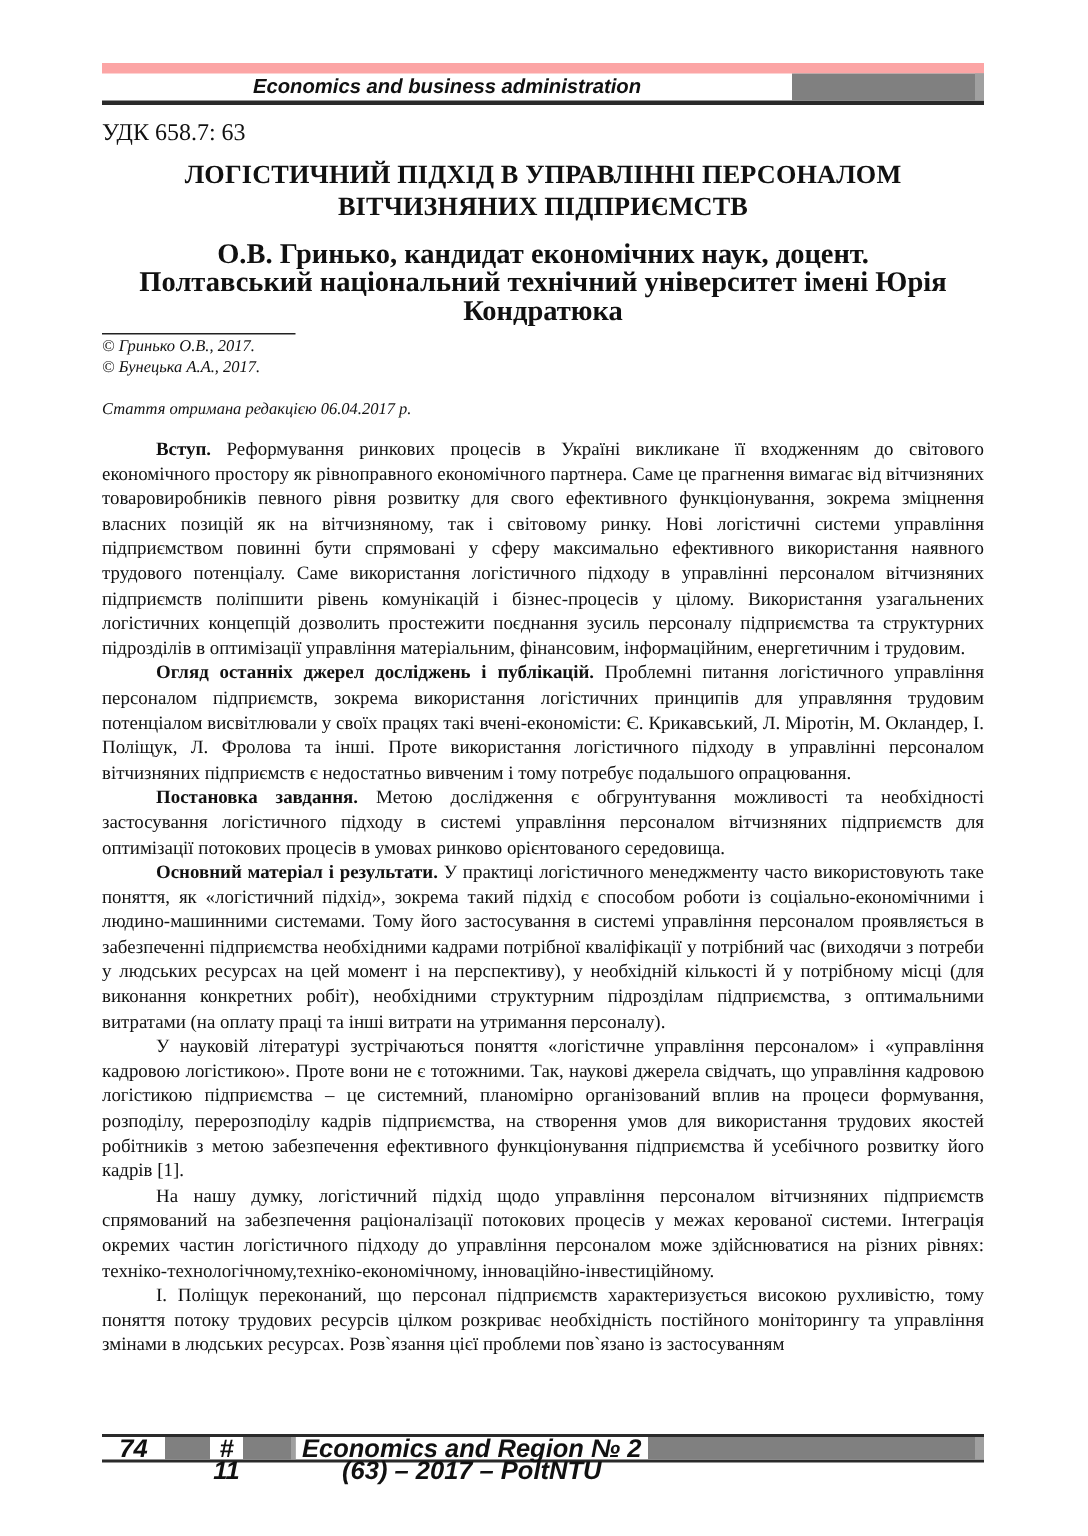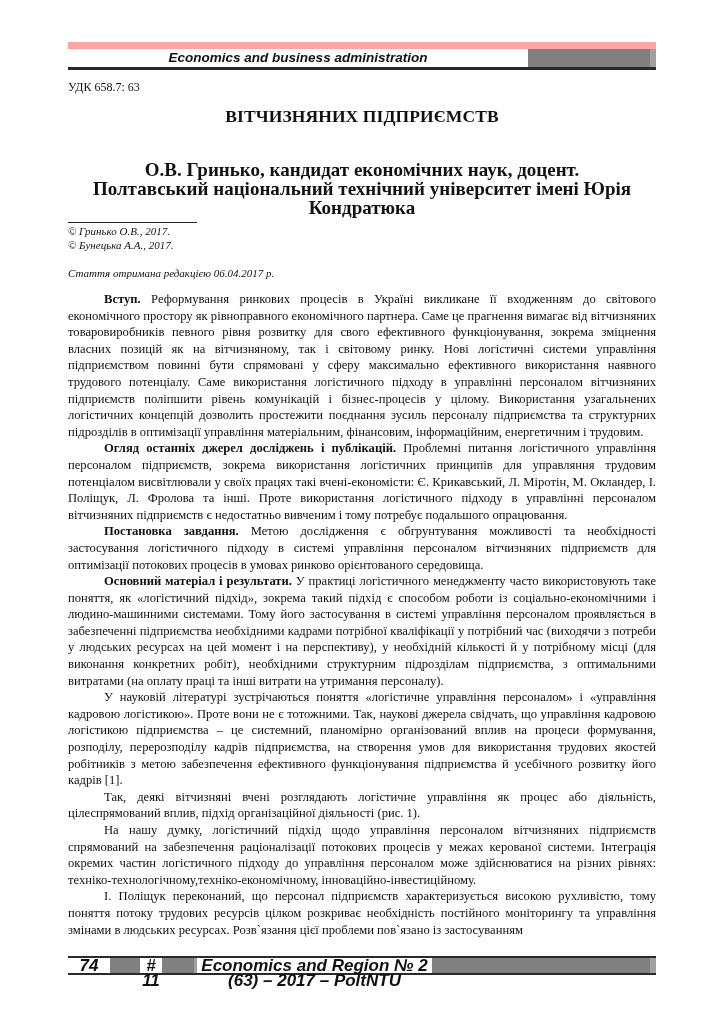--- a/index.html
+++ b/index.html
@@ -13,21 +13,21 @@
     display: flex;
   }
   .running-header .title-cell {
     width: 460px; text-align: center;
     font-family: "Liberation Sans", "DejaVu Sans", sans-serif;
     font-weight: bold; font-style: italic; font-size: 13.5px; line-height: 18px;
   }
   .running-header .gray-block {
     flex: 1; background: #808080; border-right: 6px solid #a0a0a0;
   }
-  .udk { position: absolute; left: 68px; top: 80px; font-size: 12px; }
+  .udk { position: absolute; left: 68px; top: 80px; font-size: 16px; }
   .paper-title {
     position: absolute; left: 68px; top: 106px; width: 588px; text-align: center;
     font-weight: bold; font-size: 17.5px; line-height: 21px; letter-spacing: 0.1px;
   }
   .authors {
     position: absolute; left: 68px; top: 160px; width: 588px; text-align: center;
     font-weight: bold; font-size: 19px; line-height: 19px;
   }
   .copyright-rule {
     position: absolute; left: 68px; top: 222px; width: 129px; border-top: 1px solid #222;
@@ -66,20 +66,21 @@
 <body>
 
 <div class="running-header">
   <div class="title-cell">Economics and business administration</div>
   <div class="gray-block"></div>
 </div>
 
 <div class="udk">УДК 658.7: 63</div>
 
 <div class="paper-title">
+  <div>ЛОГІСТИЧНИЙ ПІДХІД В УПРАВЛІННІ ПЕРСОНАЛОМ</div>
   <div>ВІТЧИЗНЯНИХ ПІДПРИЄМСТВ</div>
 </div>
 
 <div class="authors">
   <div>О.В. Гринько, кандидат економічних наук, доцент.</div>
   <div>Полтавський національний технічний університет імені Юрія Кондратюка</div>
 </div>
 
 <div class="copyright-rule"></div>
 <div class="copyrights">
@@ -88,21 +89,20 @@
 </div>
 
 <div class="received">Стаття отримана редакцією 06.04.2017 р.</div>
 
 <div class="body-text">
   <p><b>Вступ.</b><span> Реформування ринкових процесів  в Україні викликане її входженням до світового економічного простору як рівноправного економічного партнера. Саме це прагнення вимагає від вітчизняних товаровиробників певного рівня розвитку для свого ефективного функціонування, зокрема зміцнення власних позицій як на вітчизняному, так  і світовому ринку. Нові логістичні системи управління підприємством повинні бути спрямовані у сферу максимально ефективного використання наявного трудового потенціалу. Саме використання логістичного підходу в управлінні персоналом вітчизняних підприємств поліпшити рівень комунікацій і бізнес-процесів у цілому. Використання узагальнених логістичних концепцій дозволить простежити поєднання зусиль персоналу підприємства та структурних підрозділів в оптимізації управління матеріальним, фінансовим, інформаційним, енергетичним і трудовим.</span></p>
   <p><b>Огляд останніх джерел досліджень і публікацій.</b><span> Проблемні питання логістичного управління персоналом підприємств, зокрема використання логістичних принципів для управляння трудовим потенціалом висвітлювали у своїх працях такі вчені-економісти: Є. Крикавський, Л. Міротін, М. Окландер, І. Поліщук, Л. Фролова та інші. Проте використання логістичного підходу в управлінні персоналом вітчизняних підприємств є недостатньо вивченим і тому потребує подальшого опрацювання.</span></p>
   <p><b>Постановка завдання.</b><span> Метою дослідження є обгрунтування можливості та необхідності застосування логістичного підходу в системі управління персоналом вітчизняних підприємств для оптимізації потокових процесів в умовах ринково орієнтованого середовища.</span></p>
   <p><b>Основний матеріал і результати.</b><span> У практиці логістичного менеджменту часто використовують таке поняття, як «логістичний підхід», зокрема такий підхід є способом роботи із соціально-економічними і людино-машинними системами. Тому його  застосування в системі управління персоналом проявляється в забезпеченні підприємства необхідними кадрами потрібної кваліфікації у потрібний час (виходячи з потреби у людських ресурсах на цей момент і на перспективу), у необхідній кількості й у потрібному місці (для виконання конкретних робіт), необхідними структурним підрозділам підприємства, з оптимальними витратами (на оплату праці та інші витрати на утримання персоналу).</span></p>
   <p><span>У науковій літературі зустрічаються поняття «логістичне управління персоналом» і «управління кадровою логістикою». Проте вони не є тотожними. Так, наукові джерела свідчать, що управління кадровою логістикою підприємства – це системний, планомірно організований вплив на процеси формування, розподілу, перерозподілу кадрів підприємства, на створення умов для використання трудових якостей робітників з метою забезпечення ефективного функціонування підприємства й усебічного розвитку його кадрів [1].</span></p>
-  <p><span>Так, деякі вітчизняні вчені розглядають логістичне управління як процес або діяльність, цілеспрямований вплив, підхід організаційної діяльності (рис. 1).</span></p>
   <p><span>На нашу думку, логістичний підхід щодо управління персоналом вітчизняних підприємств спрямований на забезпечення раціоналізації потокових процесів у межах керованої системи. Інтеграція окремих частин логістичного підходу до управління персоналом може здійснюватися на різних рівнях: техніко-технологічному,техніко-економічному, інноваційно-інвестиційному.</span></p>
   <p><span>І. Поліщук переконаний, що персонал підприємств характеризується високою рухливістю, тому поняття потоку трудових ресурсів цілком розкриває необхідність постійного моніторингу та управління змінами в людських ресурсах. Розв`язання цієї проблеми пов`язано із застосуванням</span></p>
 </div>
 
 <div class="running-footer">
   <div class="cell-white f-page">74</div>
   <div class="cell-gray f-gap1"></div>
   <div class="cell-white f-issue"># 11</div>
   <div class="cell-gray f-gap2"></div>
   <div class="cell-white f-journal">Economics and Region № 2 (63) – 2017 – PoltNTU</div>

